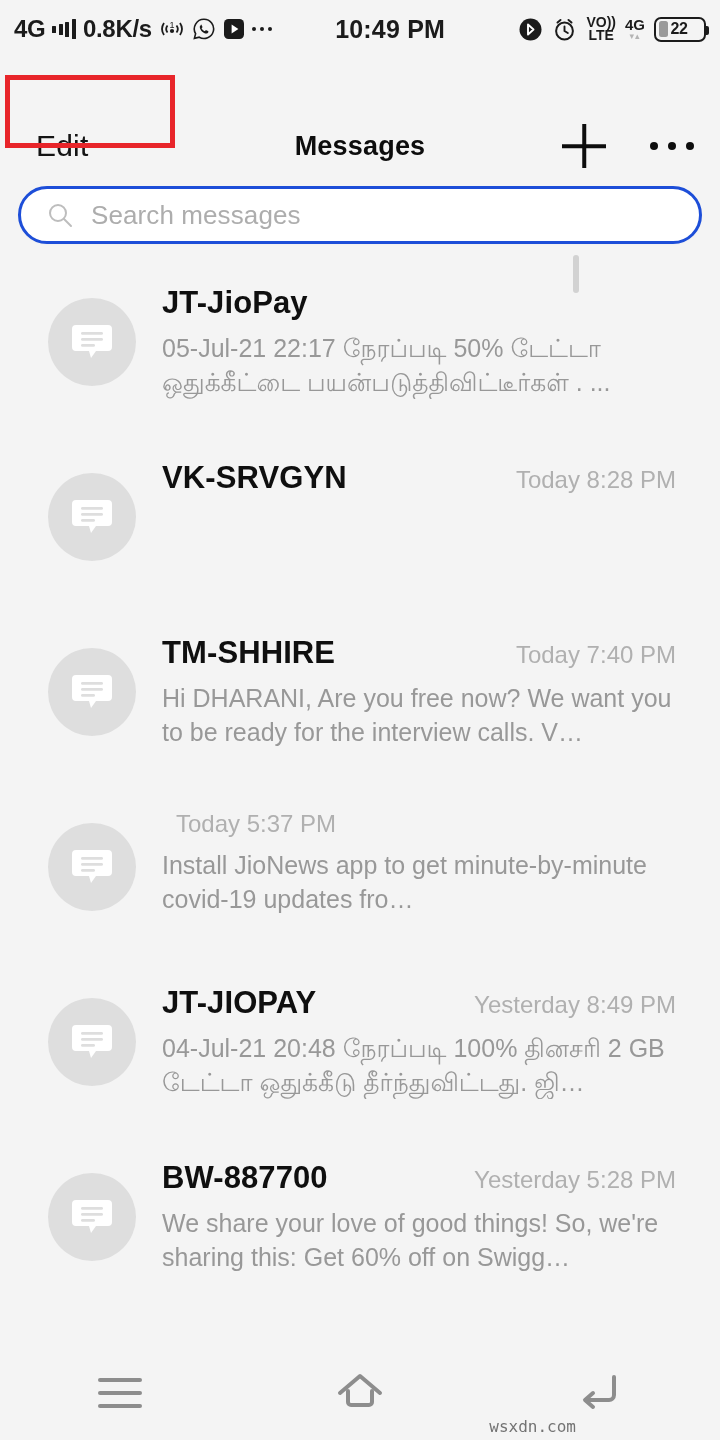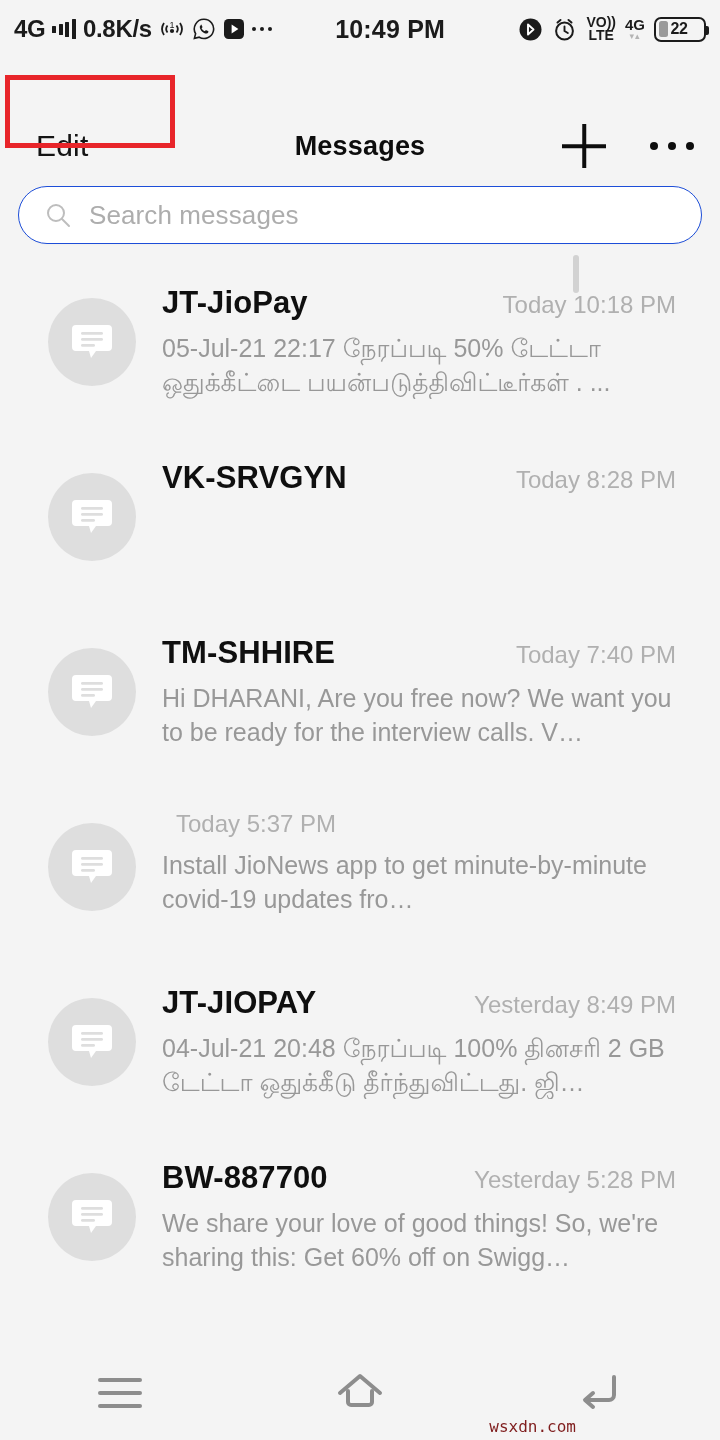--- a/index.html
+++ b/index.html
@@ -100,21 +100,21 @@
     transform:translate(-50%,-50%);
     display:flex; align-items:center; gap:10px;
   }
   #overflow-button span { width:8px; height:8px; border-radius:50%; background:#0d0d0d; display:block; }
 
   
   #search-bar {
     position:absolute; left:18px; top:186px;
     width:684px; height:58px;
     background:#ffffff;
-    border:1px solid #1d4ed8;
+    border:3px solid #1d4ed8;
     border-radius:29px;
     display:flex; align-items:center;
     padding:0 26px;
     box-shadow:0 1px 2px rgba(0,0,0,0.02);
   }
   #search-icon {
     width:26px; height:26px; flex:0 0 auto;
     margin-right:18px;
   }
   #search-placeholder {
@@ -167,21 +167,21 @@
     position:absolute; left:0; bottom:0;
     width:720px; height:95px;
     display:flex; align-items:center;
   }
   .nav-btn { flex:1 1 0; display:flex; align-items:center; justify-content:center; }
   #nav-menu-icon { display:flex; flex-direction:column; gap:9px; }
   #nav-menu-icon i { display:block; width:44px; height:4px; background:#8d8d8d; border-radius:2px; }
 
   #watermark {
     position:absolute; right:8px; bottom:4px;
-    font-size:16px; color:#7f1d1d;
+    font-size:16px; color:#737373;
     font-family:"DejaVu Sans Mono", monospace;
   }
 </style>
 </head>
 <body>
 
 <div id="screen">
 
   <div id="status-bar">
     <div class="sb-left">
@@ -287,21 +287,20 @@
           <svg width="46" height="44" viewBox="0 0 46 44">
             <path d="M7 5 h32 a4 4 0 0 1 4 4 v18 a4 4 0 0 1 -4 4 h-12 l-5 7 l-2 -7 h-13 a4 4 0 0 1 -4 -4 v-18 a4 4 0 0 1 4 -4 z" fill="#ffffff"></path>
             <rect x="12" y="12" width="22" height="2.8" rx="1.4" fill="#dedede"></rect>
             <rect x="12" y="18" width="22" height="2.8" rx="1.4" fill="#dedede"></rect>
             <rect x="12" y="24" width="14" height="2.8" rx="1.4" fill="#dedede"></rect>
           </svg>
         </div>
         <div class="msg-body">
           <div class="msg-toprow">
             <span class="msg-sender">JT-JioPay</span>
-            <span class="msg-time">Today 10:18 PM</span>
           </div>
           <div class="msg-preview">05-Jul-21 22:17 நேரப்படி 50% டேட்டா ஒதுக்கீட்டை பயன்படுத்திவிட்டீர்கள் . ...</div>
         </div>
       </div>
       <div class="msg-row">
         <div class="msg-avatar">
           <svg width="46" height="44" viewBox="0 0 46 44">
             <path d="M7 5 h32 a4 4 0 0 1 4 4 v18 a4 4 0 0 1 -4 4 h-12 l-5 7 l-2 -7 h-13 a4 4 0 0 1 -4 -4 v-18 a4 4 0 0 1 4 -4 z" fill="#ffffff"></path>
             <rect x="12" y="12" width="22" height="2.8" rx="1.4" fill="#dedede"></rect>
             <rect x="12" y="18" width="22" height="2.8" rx="1.4" fill="#dedede"></rect>

